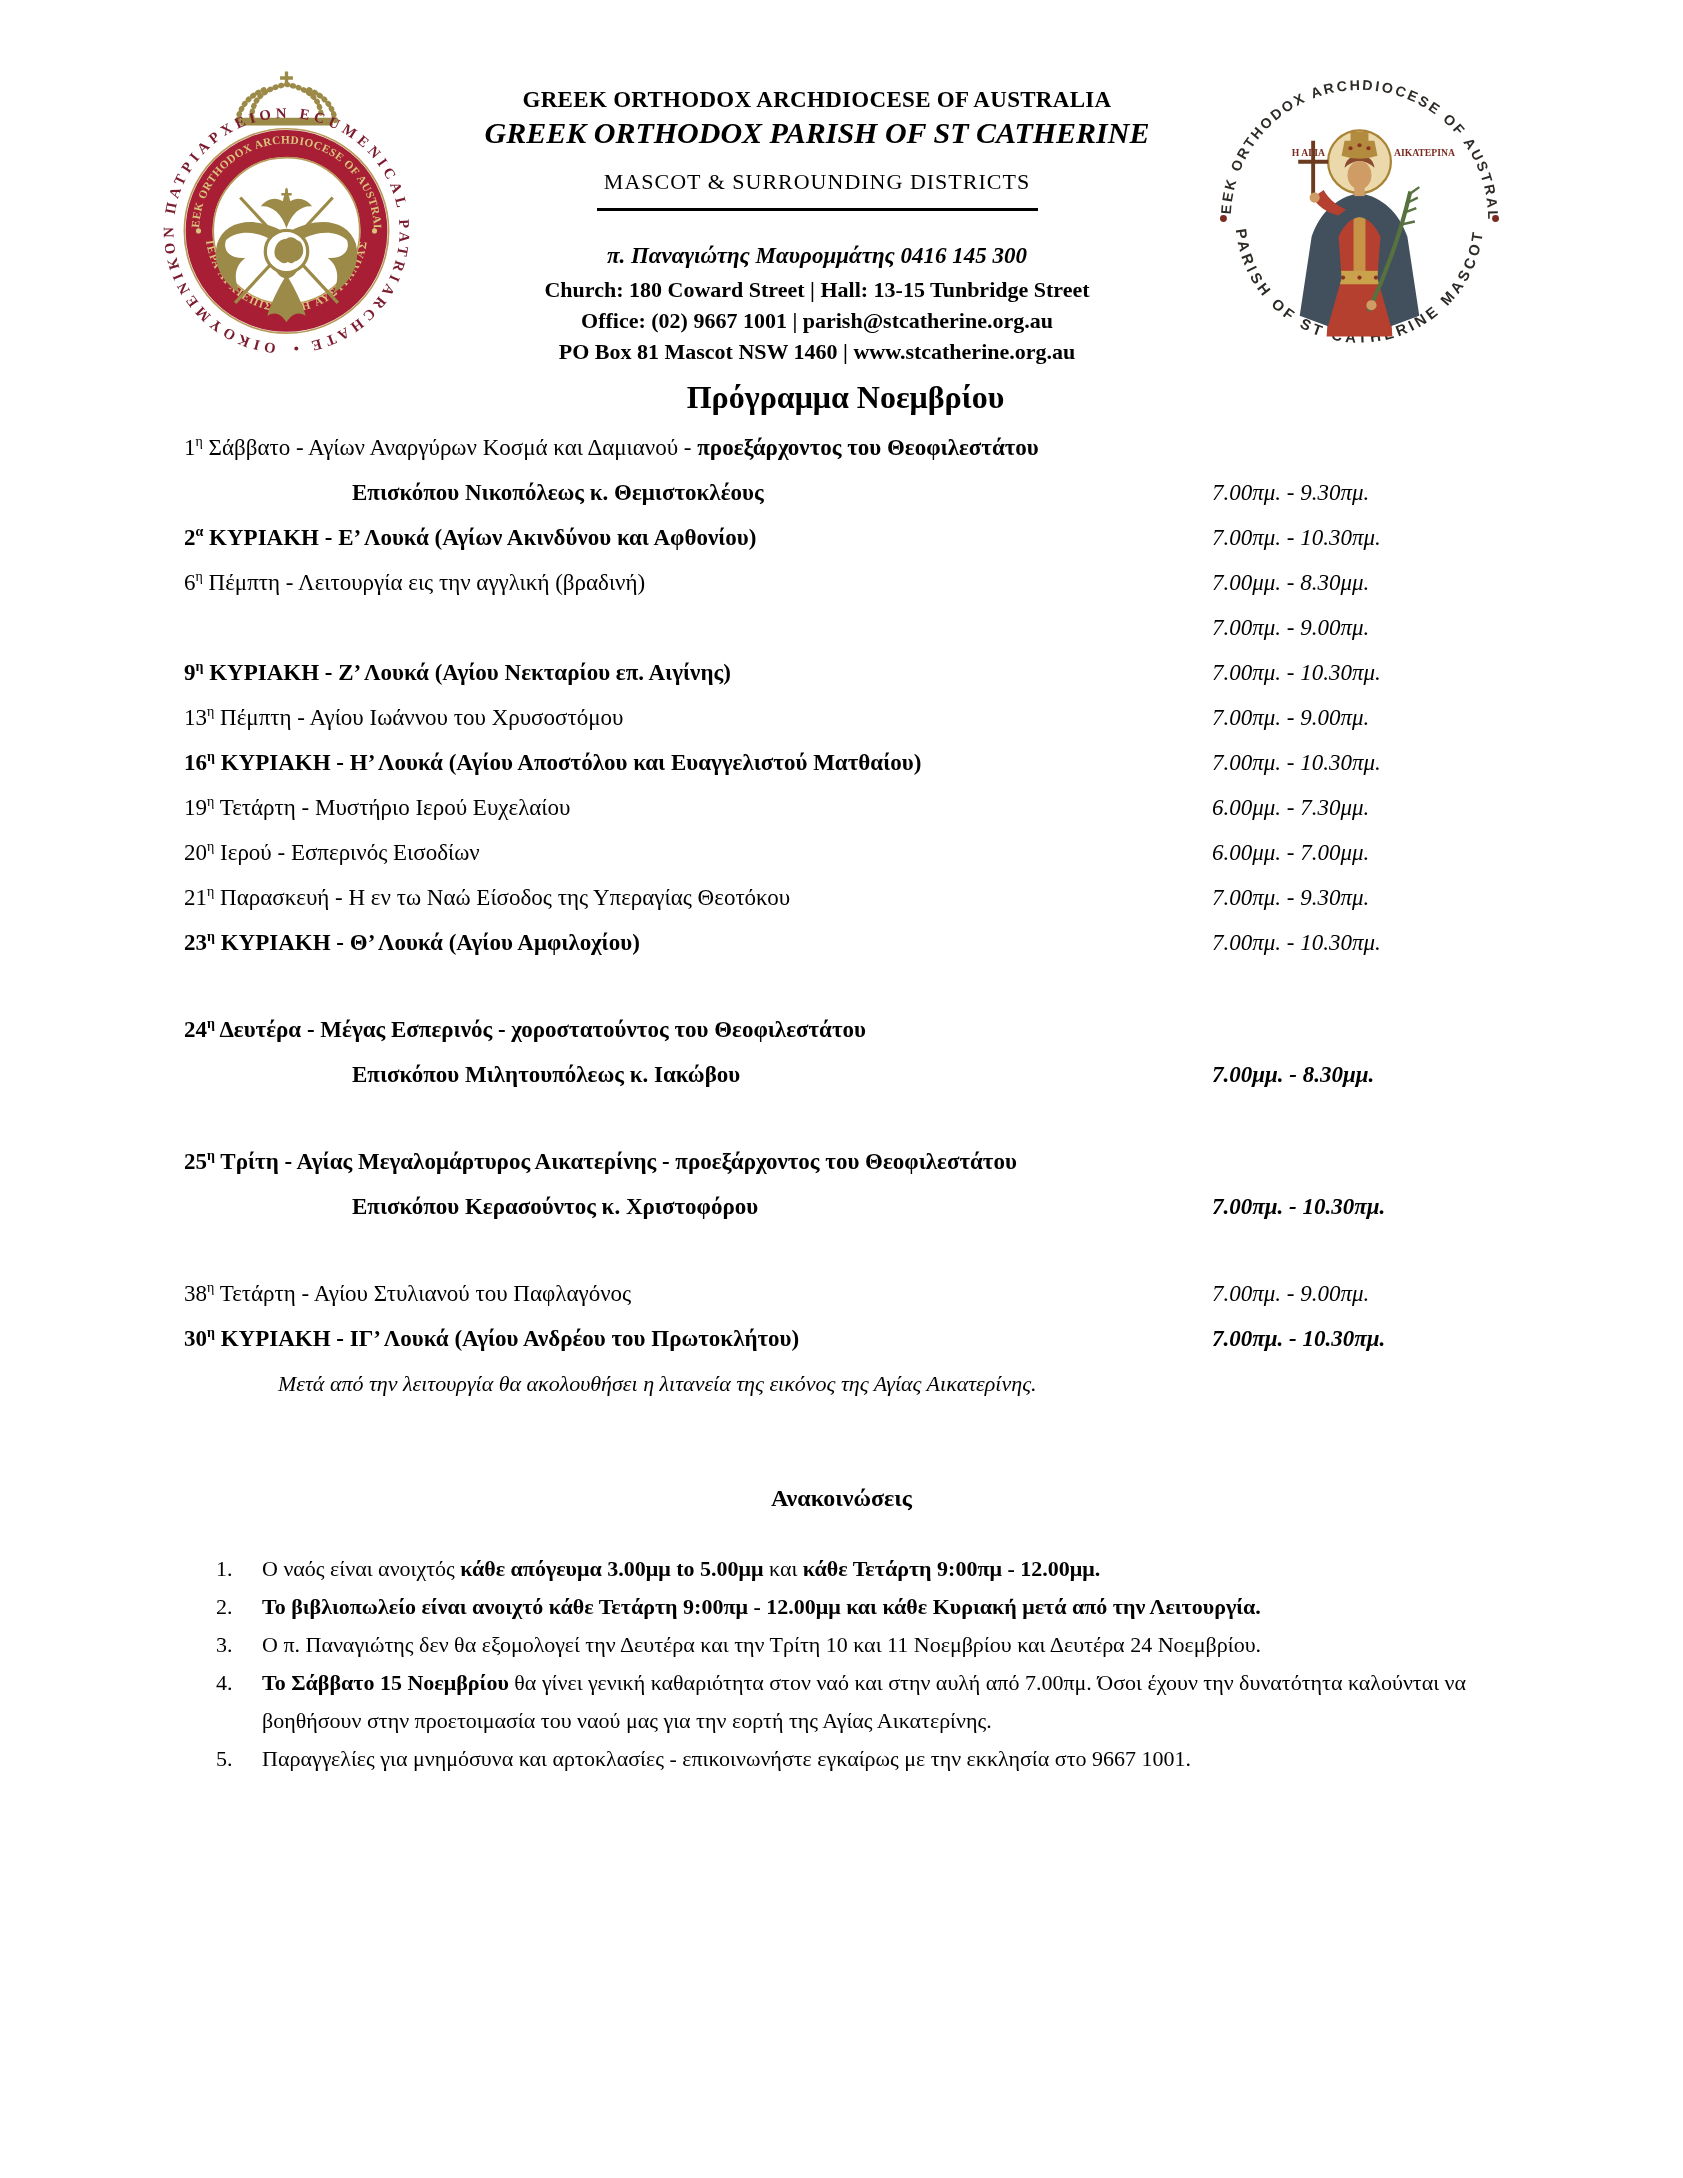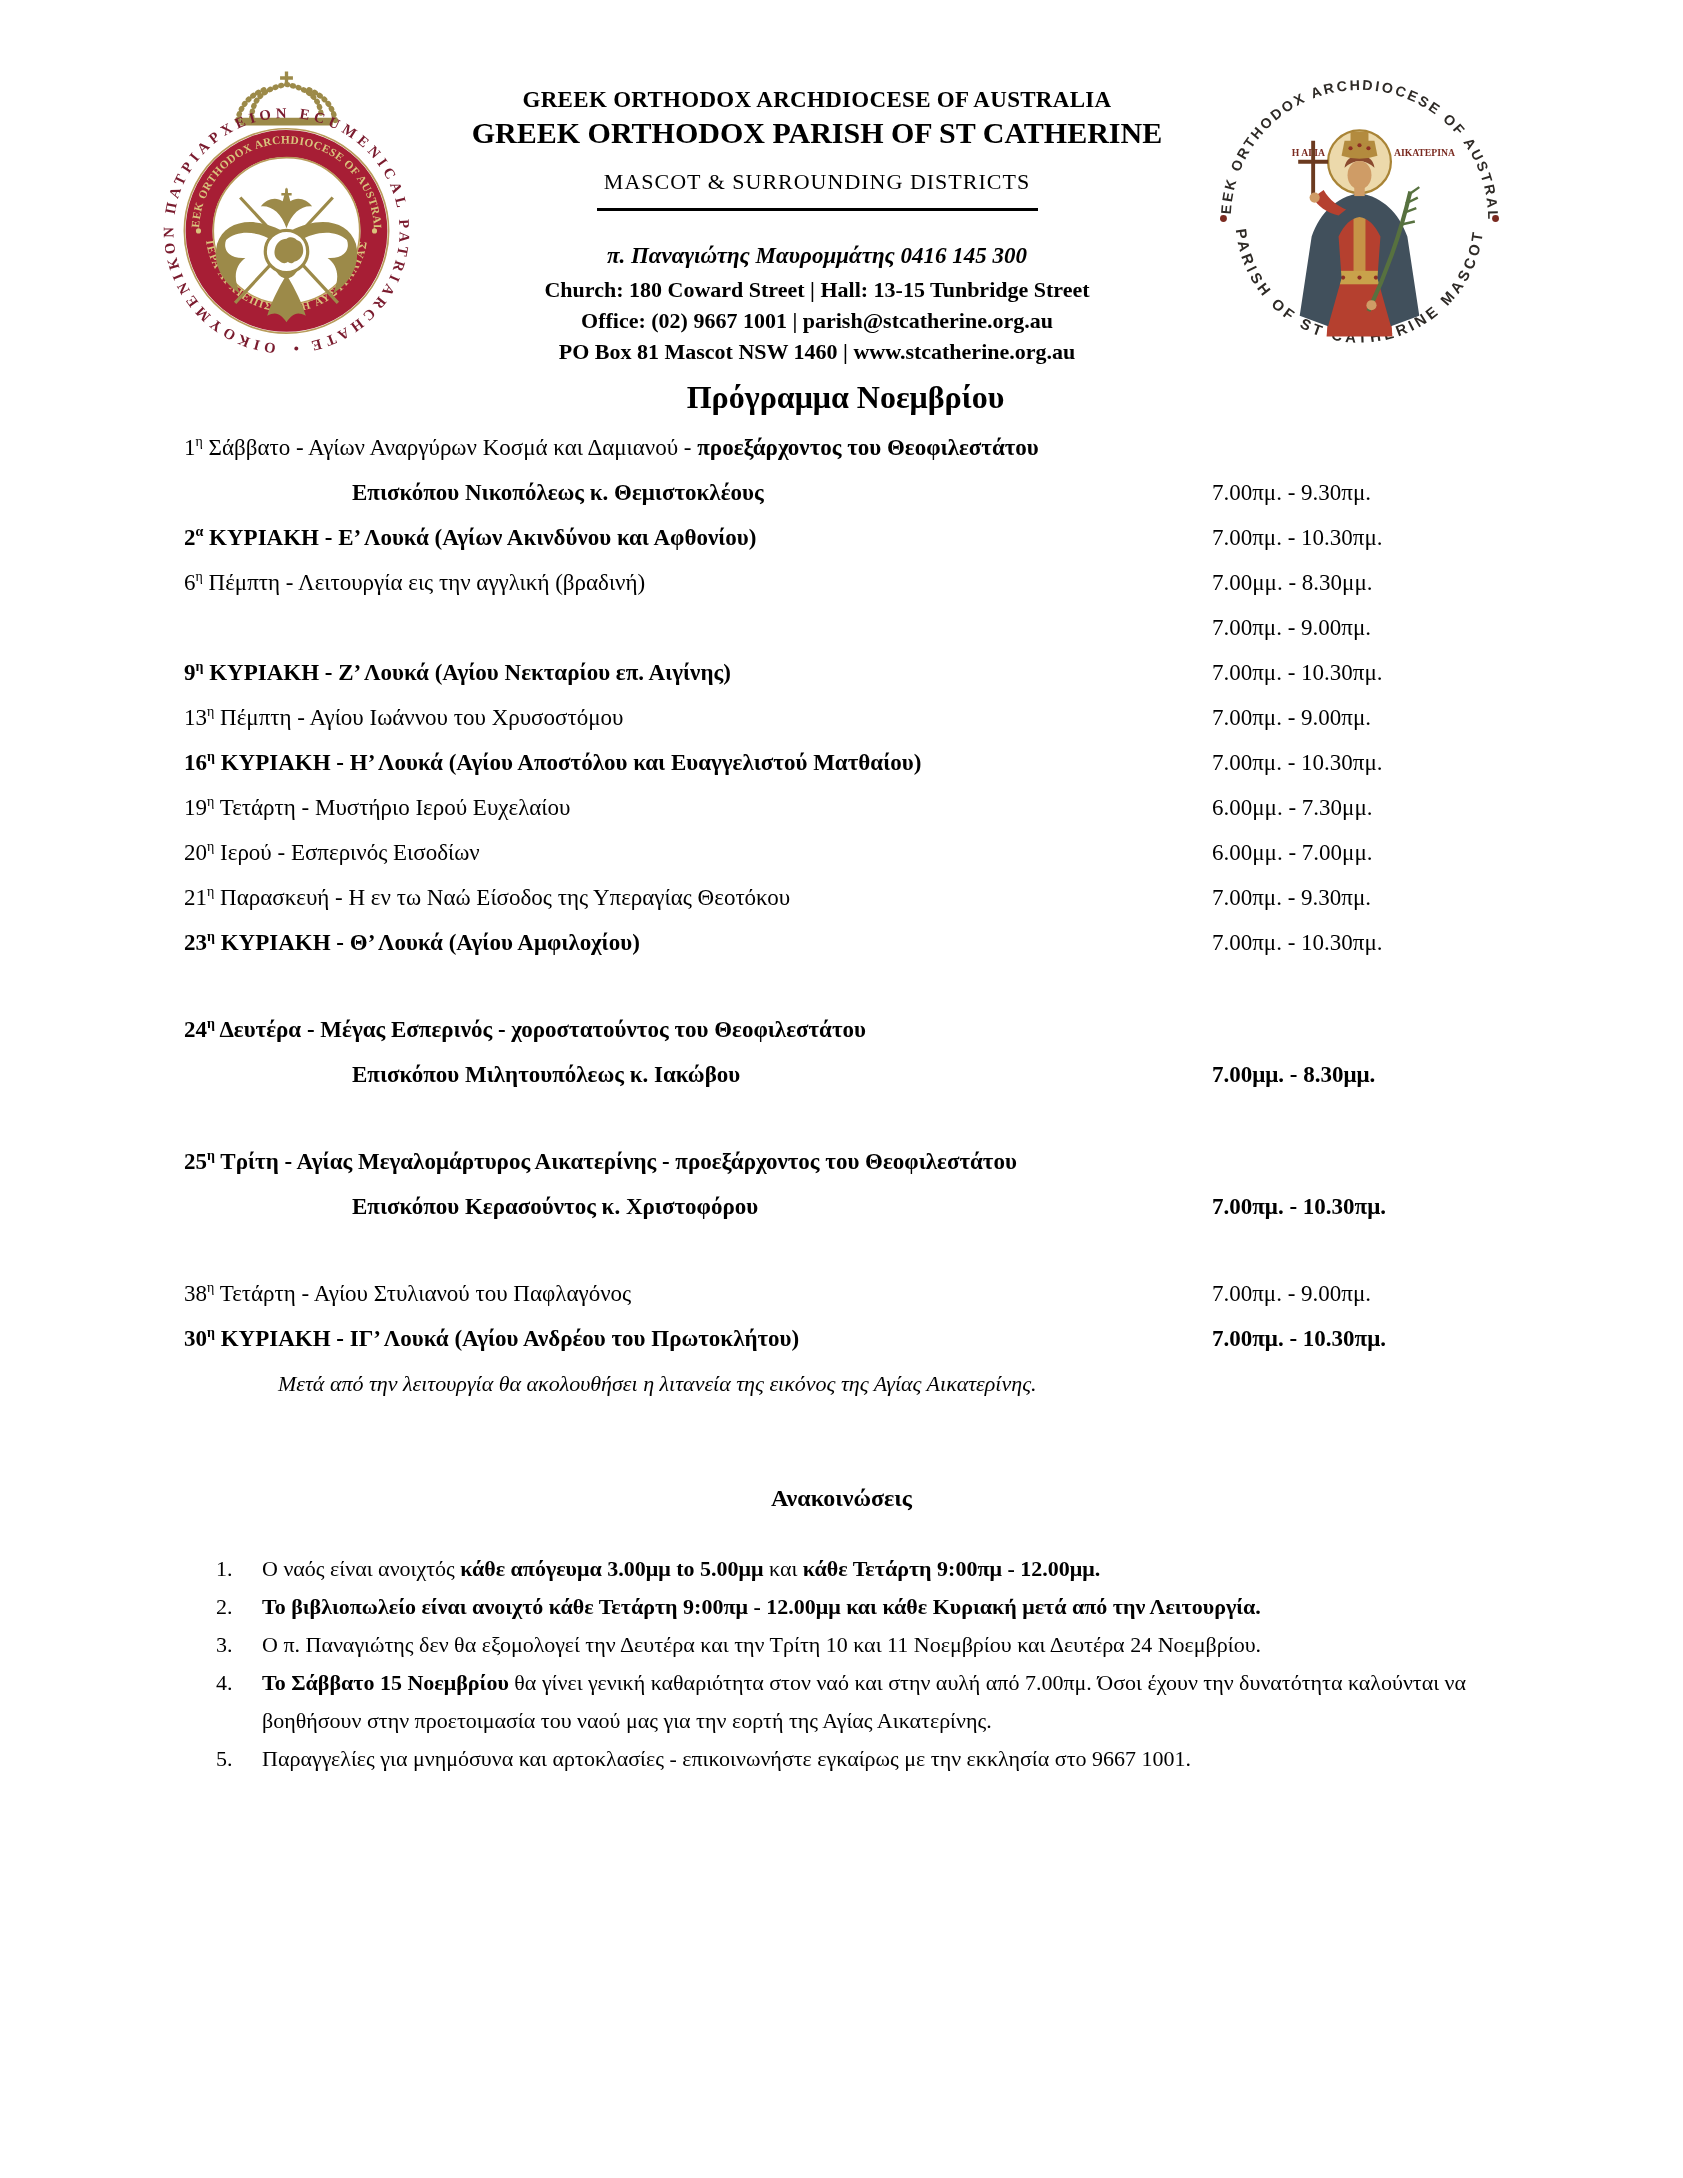--- a/index.html
+++ b/index.html
@@ -6,34 +6,34 @@
   .page{
     position:relative;width:1683px;height:2178px;margin:0 auto;background:#ffffff;
     font-family:"Liberation Serif",serif;color:#000;overflow:hidden;
   }
   .b{font-weight:bold;}
   
   .seal-left{position:absolute;left:158px;top:61px;width:257px;height:300px;}
   .seal-right{position:absolute;left:1210px;top:69px;width:299px;height:299px;}
   .hdr-center{position:absolute;left:426px;top:87px;width:782px;text-align:center;}
   .hdr-line1{font-size:23px;font-weight:bold;letter-spacing:0.3px;}
-  .hdr-line2{font-size:30px;font-weight:bold;margin-top:3px;}
+  .hdr-line2{font-size:30px;font-weight:bold;margin-top:3px;font-style:italic;}
   .hdr-line3{font-size:22px;font-weight:normal;letter-spacing:1px;margin-top:19px;}
   .hdr-rule{width:441px;border:none;border-top:3px solid #000;margin:13px auto 0;}
   .hdr-priest{font-size:23px;font-weight:bold;font-style:italic;margin-top:32px;}
   .hdr-contact{font-size:22px;font-weight:bold;line-height:31px;}
   .hdr-contact.first{margin-top:5px;}
   
   .prog-title{position:absolute;top:379px;left:4px;width:100%;text-align:center;font-size:32px;font-weight:bold;}
   .schedule{position:absolute;left:173px;top:425px;width:1346px;font-size:23px;margin-left:11px;}
   .row{position:relative;height:45px;line-height:45px;white-space:nowrap;}
   .row.gap{margin-top:42px;}
   .row.indent{padding-left:168px;}
   .row.note{padding-left:94px;font-style:italic;font-size:22px;}
-  .row .time{position:absolute;left:1028px;top:0;}
+  .row .time{position:absolute;left:1028px;top:0;font-style:italic;}
   sup{font-size:14px;line-height:0;vertical-align:super;}
   
   .ann-title{position:absolute;top:1485px;left:0;width:100%;text-align:center;font-size:24px;font-weight:bold;}
   .ann-list{position:absolute;left:216px;top:1550px;width:1252px;font-size:22px;}
   .ann-item{position:relative;padding-left:46px;line-height:38px;}
   .ann-num{position:absolute;left:0;top:0;}
   
   .seal-left svg text, .seal-right svg text{font-family:"Liberation Serif",serif;}
   .seal-right svg .sans{font-family:"Liberation Sans",sans-serif;}
 </style>

